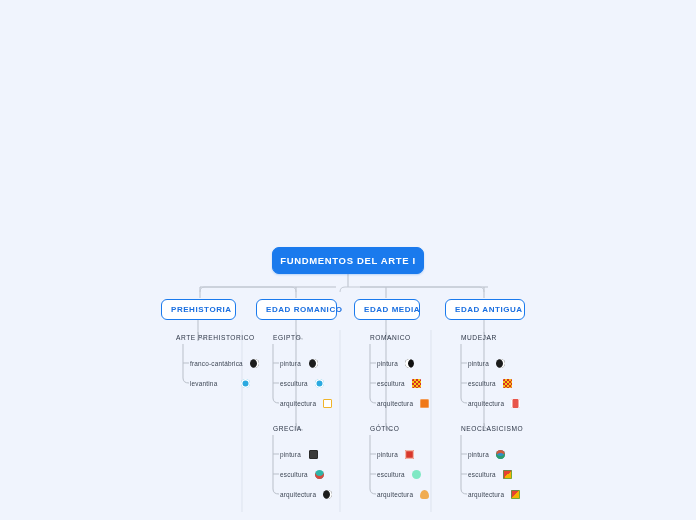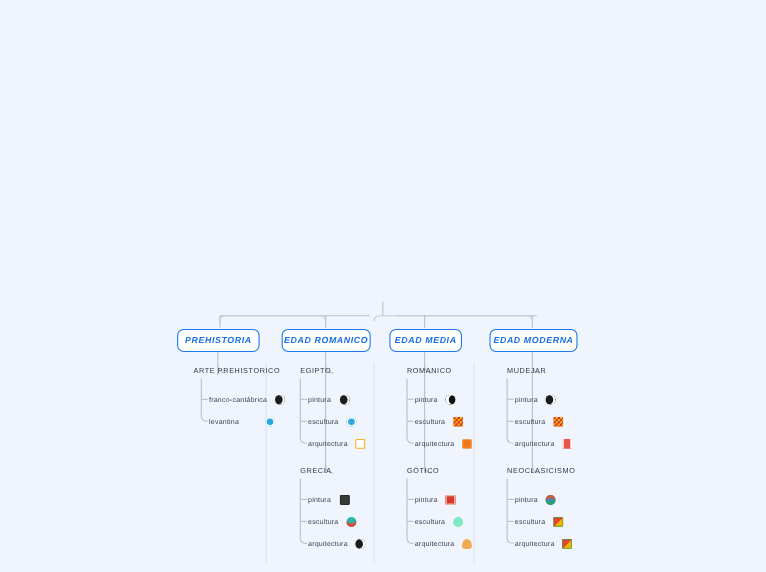--- a/index.html
+++ b/index.html
@@ -53,23 +53,22 @@
 
   
   .branch-node {
     position: absolute;
     height: 21px;
     background: #ffffff;
     border: 1.6px solid #1a7aed;
     border-radius: 6px;
     display: flex;
     align-items: center;
-    justify-content: center;
+    justify-content: flex-start;
     padding: 0 9px;
-    font-style: italic;
   }
   .branch-node .branch-label {
     color: #1a6fe0;
     font-size: 8px;
     font-weight: bold;
     letter-spacing: 0.55px;
     white-space: nowrap;
   }
 
   
@@ -294,21 +293,21 @@
           <span class="ic ic-orb"></span>
         </span>
       </div>
       <div class="leaf" style="left: 377px; top: 490px;">
         <span class="leaf-label" style="min-width: 21px; display: inline-block;">arquitectura</span>
         <span class="leaf-icon">
           <span class="ic ic-arch"></span>
         </span>
       </div>
       <div class="branch-node" style="left: 445px; top: 299px; width: 80px;">
-        <span class="branch-label">EDAD MODERNA</span>
+        <span class="branch-label">EDAD ANTIGUA</span>
       </div>
       <div class="cat-label" style="left: 461px; top: 334px;">MUDEJAR</div>
       <div class="leaf" style="left: 468px; top: 359px;">
         <span class="leaf-label" style="min-width: 21px; display: inline-block;">pintura</span>
         <span class="leaf-icon">
           <span class="ic ic-globe"></span>
         </span>
       </div>
       <div class="leaf" style="left: 468px; top: 379px;">
         <span class="leaf-label" style="min-width: 21px; display: inline-block;">escultura</span>
@@ -336,14 +335,17 @@
         </span>
       </div>
       <div class="leaf" style="left: 468px; top: 490px;">
         <span class="leaf-label" style="min-width: 21px; display: inline-block;">arquitectura</span>
         <span class="leaf-icon">
           <span class="ic ic-pin"></span>
         </span>
       </div>
     </div>
 
+  <div class="root-node">
+    <span class="root-label">FUNDMENTOS DEL ARTE I</span>
+  </div>
 
 </div>
 
 </body></html>

